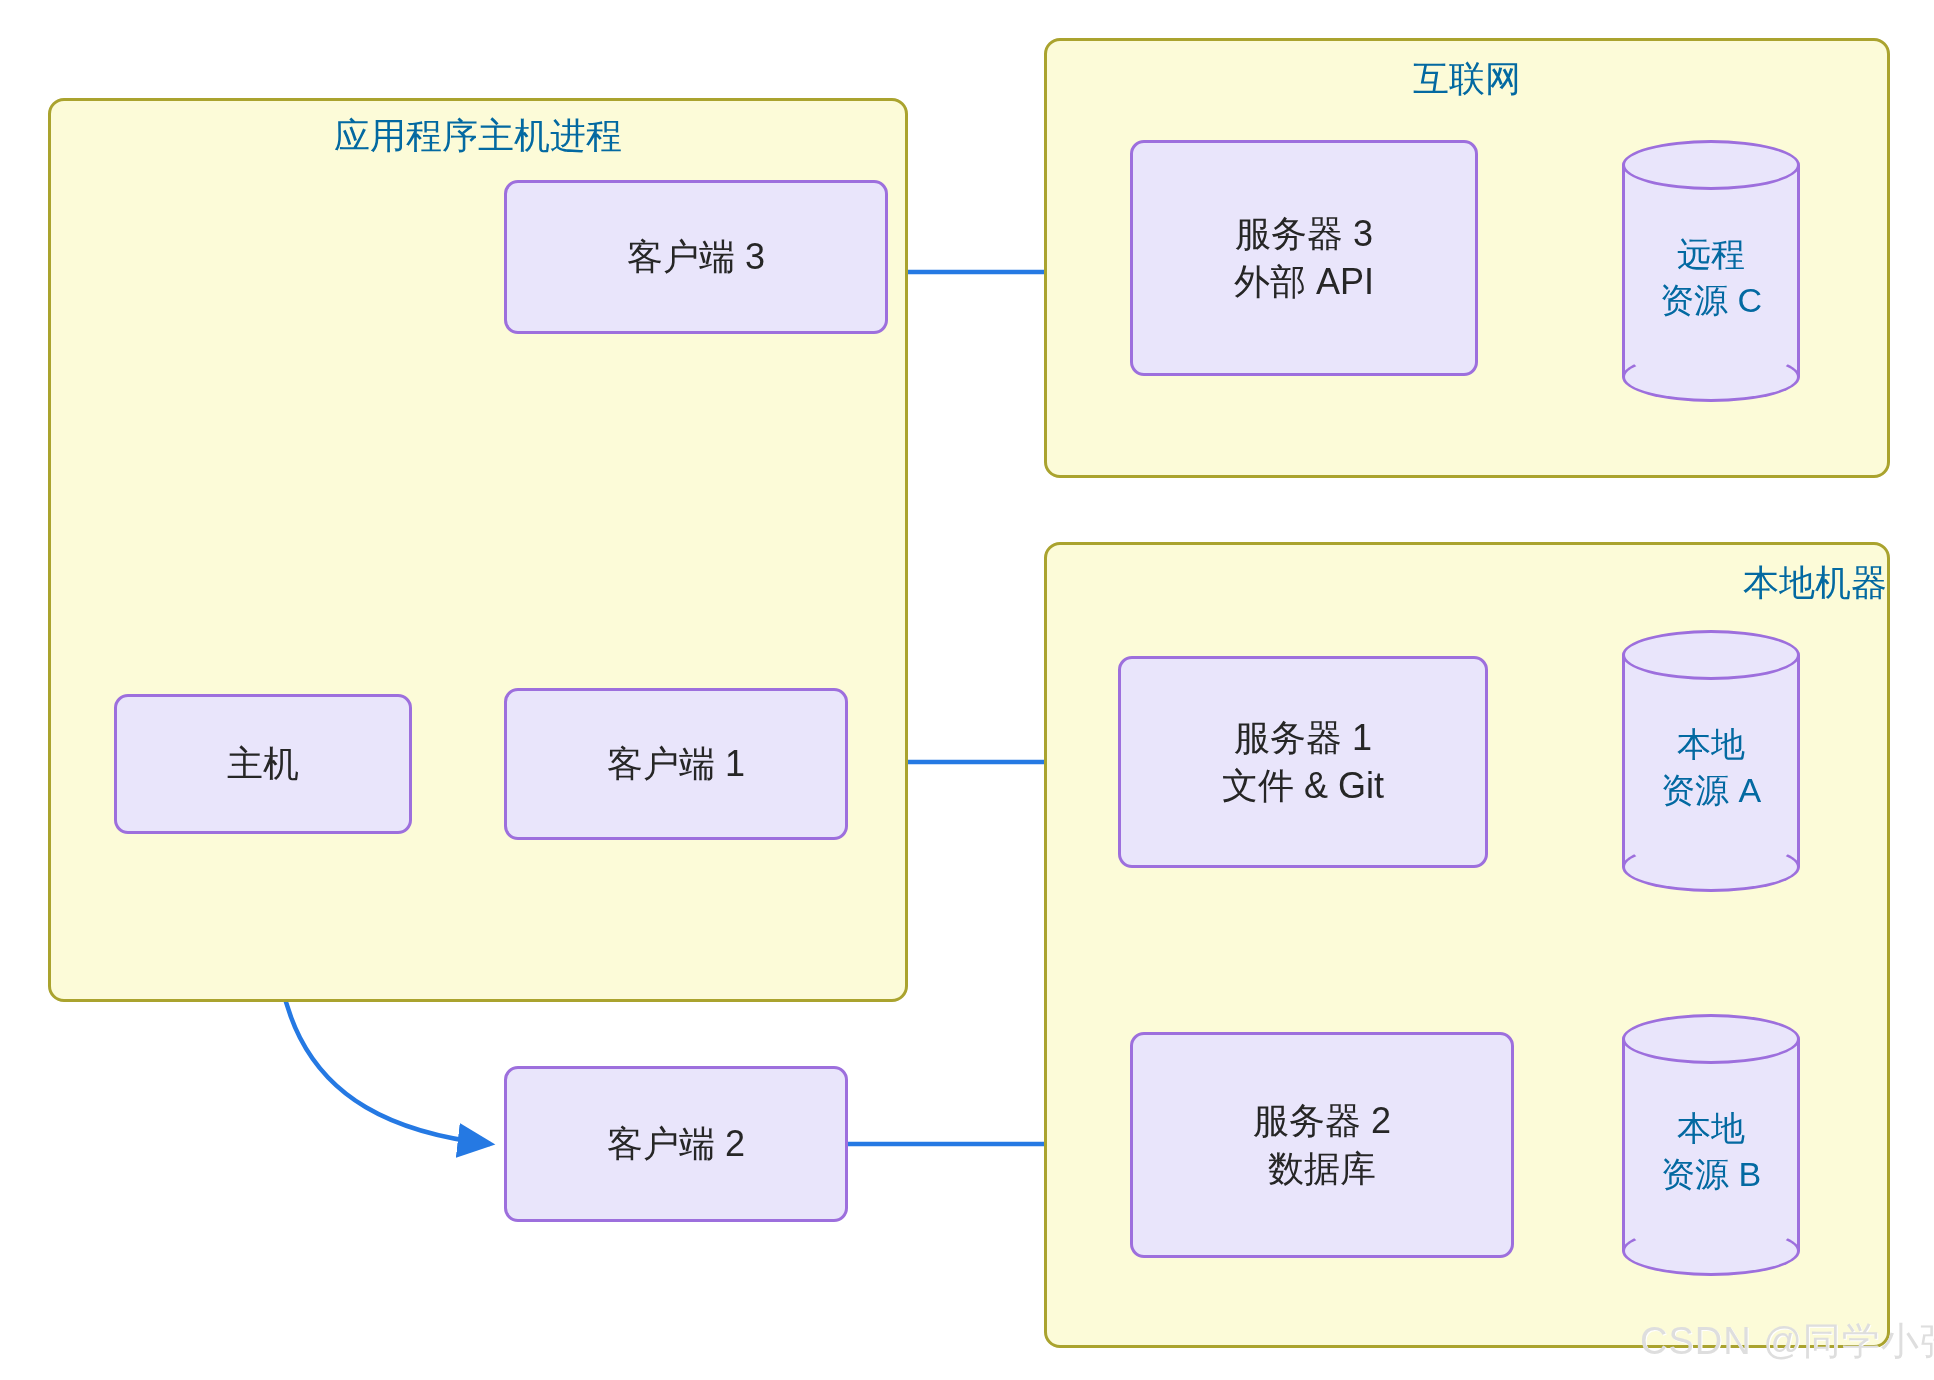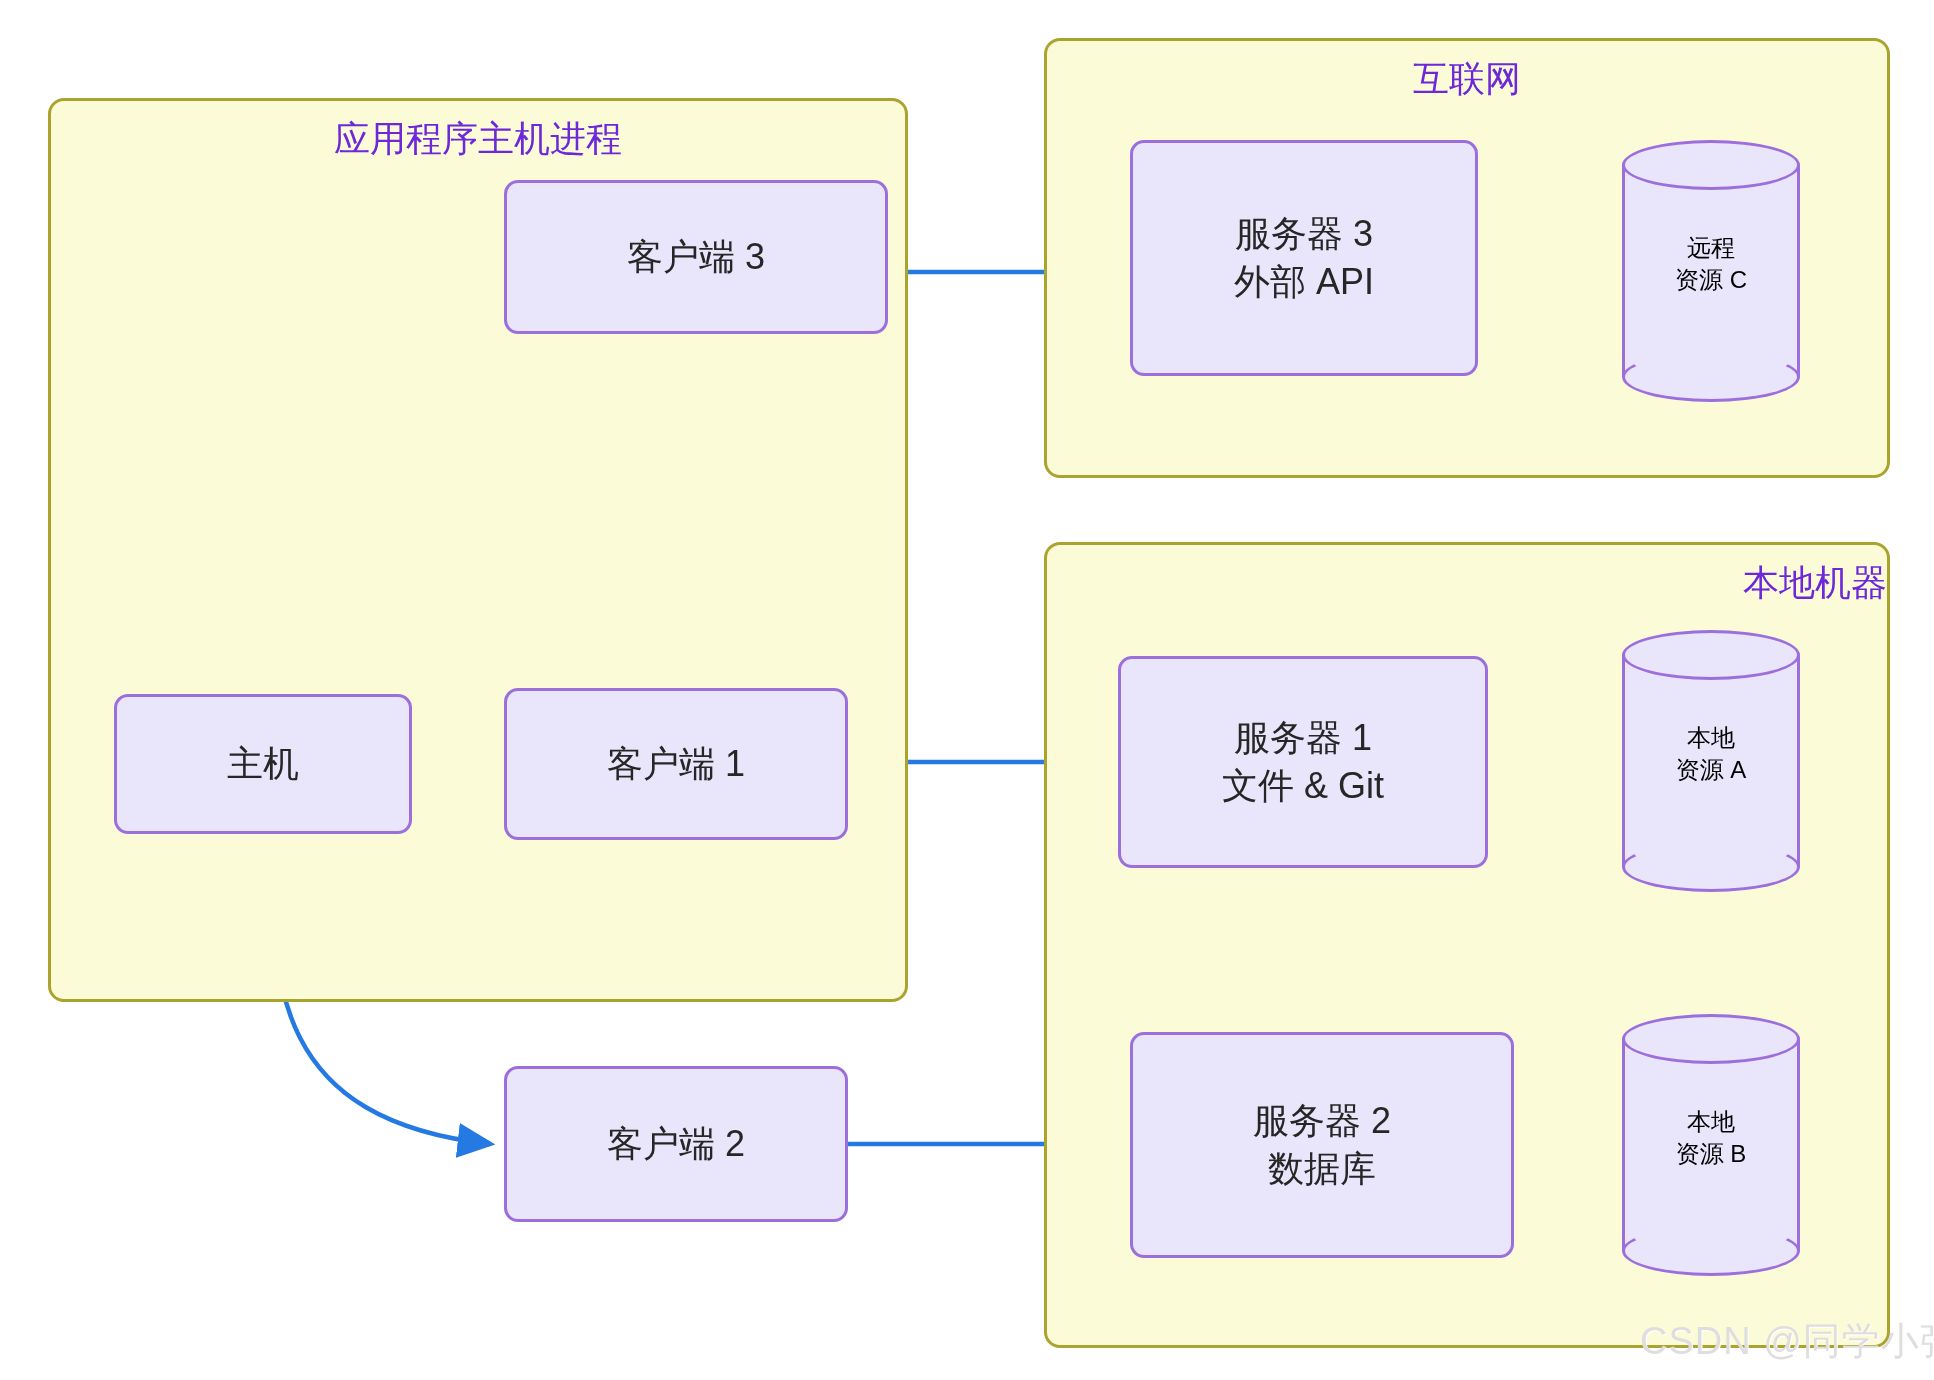--- a/index.html
+++ b/index.html
@@ -28,21 +28,21 @@
     background: #fcfbd8;
     border: 3px solid #aaa32e;
     border-radius: 16px;
     box-sizing: border-box;
   }
   .group-title {
     position: absolute;
     left: 0;
     width: 100%;
     text-align: center;
-    color: #6d28d9;
+    color: #0369a1;
     font-size: 36px;
     line-height: 1.1;
     white-space: nowrap;
   }
   
   .node {
     position: absolute;
     background: #e9e5fb;
     border: 3px solid #9d6fdd;
     border-radius: 14px;
@@ -78,22 +78,22 @@
     border: 3px solid #9d6fdd;
     border-radius: 50%;
     box-sizing: border-box;
   }
   .cyl .cap.top  { top: 0; }
   .cyl .cap.bot  { bottom: 0; border-top-color: transparent; }
   .cyl .cyl-text {
     position: absolute;
     left: 0; right: 0;
     text-align: center;
-    color: #000000;
-    font-size: 24px;
+    color: #0369a1;
+    font-size: 34px;
     line-height: 1.34;
   }
   .cyl .cyl-text .ln { display: block; white-space: nowrap; }
 
   
   .watermark {
     position: absolute;
     color: #dedede;
     font-size: 38px;
     letter-spacing: 1px;
@@ -131,21 +131,21 @@
       <path d="M 848,1144 L 1122,1144" marker-end="url(#arw)"></path>
 
       <path d="M 1478,272 L 1616,272" marker-end="url(#arw)" marker-start="url(#arwL)"></path>
 
       <path d="M 1490,762 L 1616,762" marker-end="url(#arw)" marker-start="url(#arwL)"></path>
 
       <path d="M 1478,1144 L 1616,1144" marker-end="url(#arw)" marker-start="url(#arwL)"></path>
     </g>
   </svg>
 
-  <div class="group" style="left:48px; top:98px; width:860px; height:904px;">
+  <div class="group" style="left:48px; top:98px; width:860px; height:904px;font-family:Liberation Mono, monospace;">
     <div class="group-title" style="top:18px;">应用程序主机进程</div>
   </div>
 
   <div class="group" style="left:1044px; top:38px; width:846px; height:440px;">
     <div class="group-title" style="top:18px;">互联网</div>
   </div>
 
   <div class="group" style="left:1044px; top:542px; width:846px; height:806px;">
     <div class="group-title" style="top:18px;text-align:right;">本地机器</div>
   </div>

